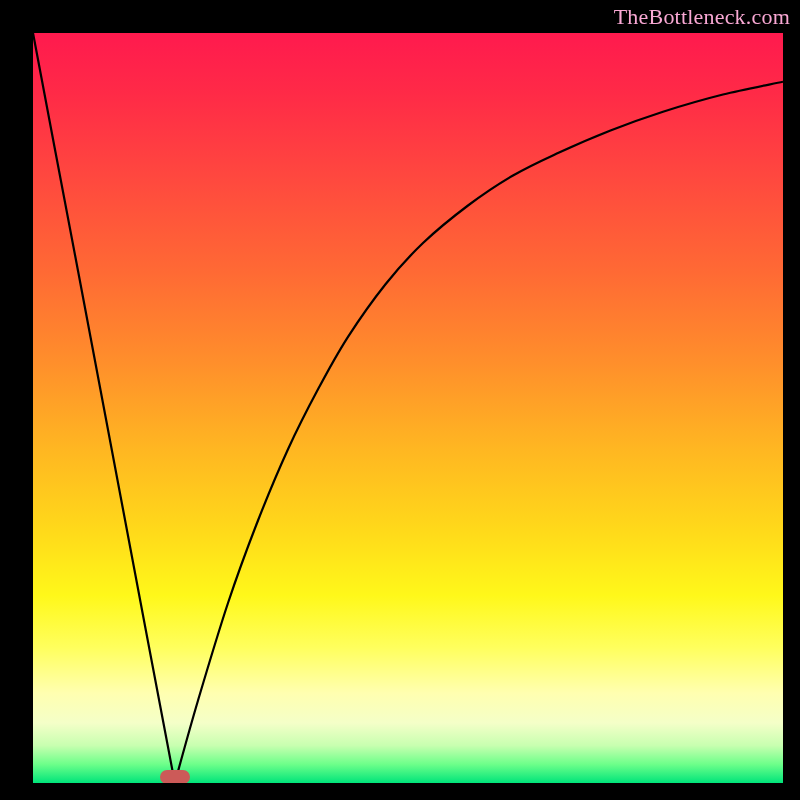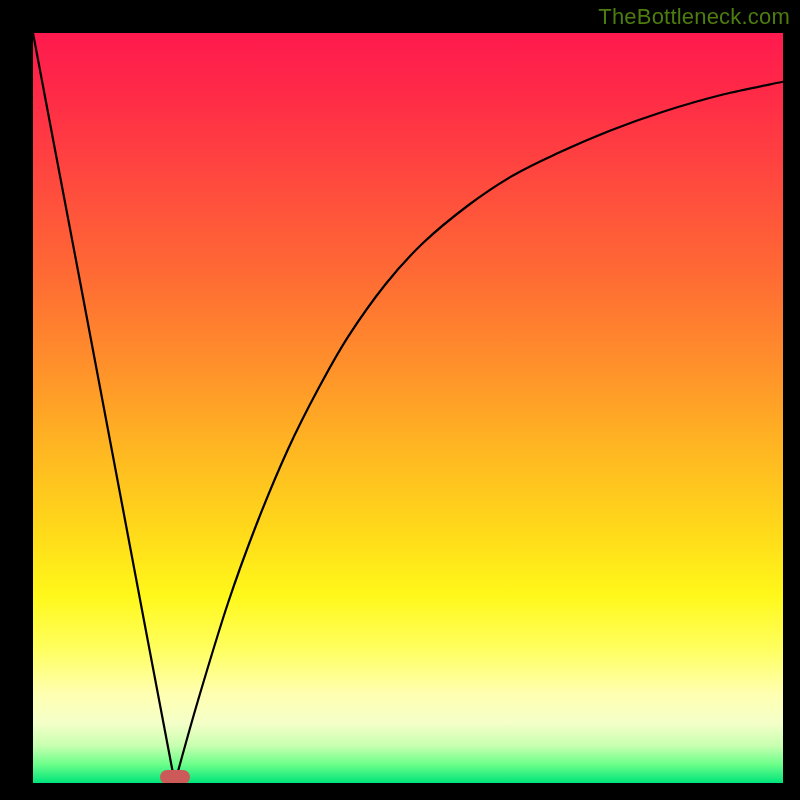--- a/index.html
+++ b/index.html
@@ -55,25 +55,26 @@
     position: absolute;
     width: 30px;
     height: 14px;
     border-radius: 7px;
     background: #cc5a58;
   }
   .watermark {
     position: absolute;
     top: 4px;
     right: 10px;
-    color: #4d7c0f;
+    color: #f9a8d4;
     font-size: 22px;
     font-weight: 500;
     letter-spacing: 0.2px;
     user-select: none;
+    font-family: Liberation Serif, serif;
   }
 </style>
 </head>
 <body>
 
 <div class="frame">
 
   <div class="plot-area">
     <div class="gradient"></div>
     <svg class="curve" viewBox="0 0 750 750" preserveAspectRatio="none">

